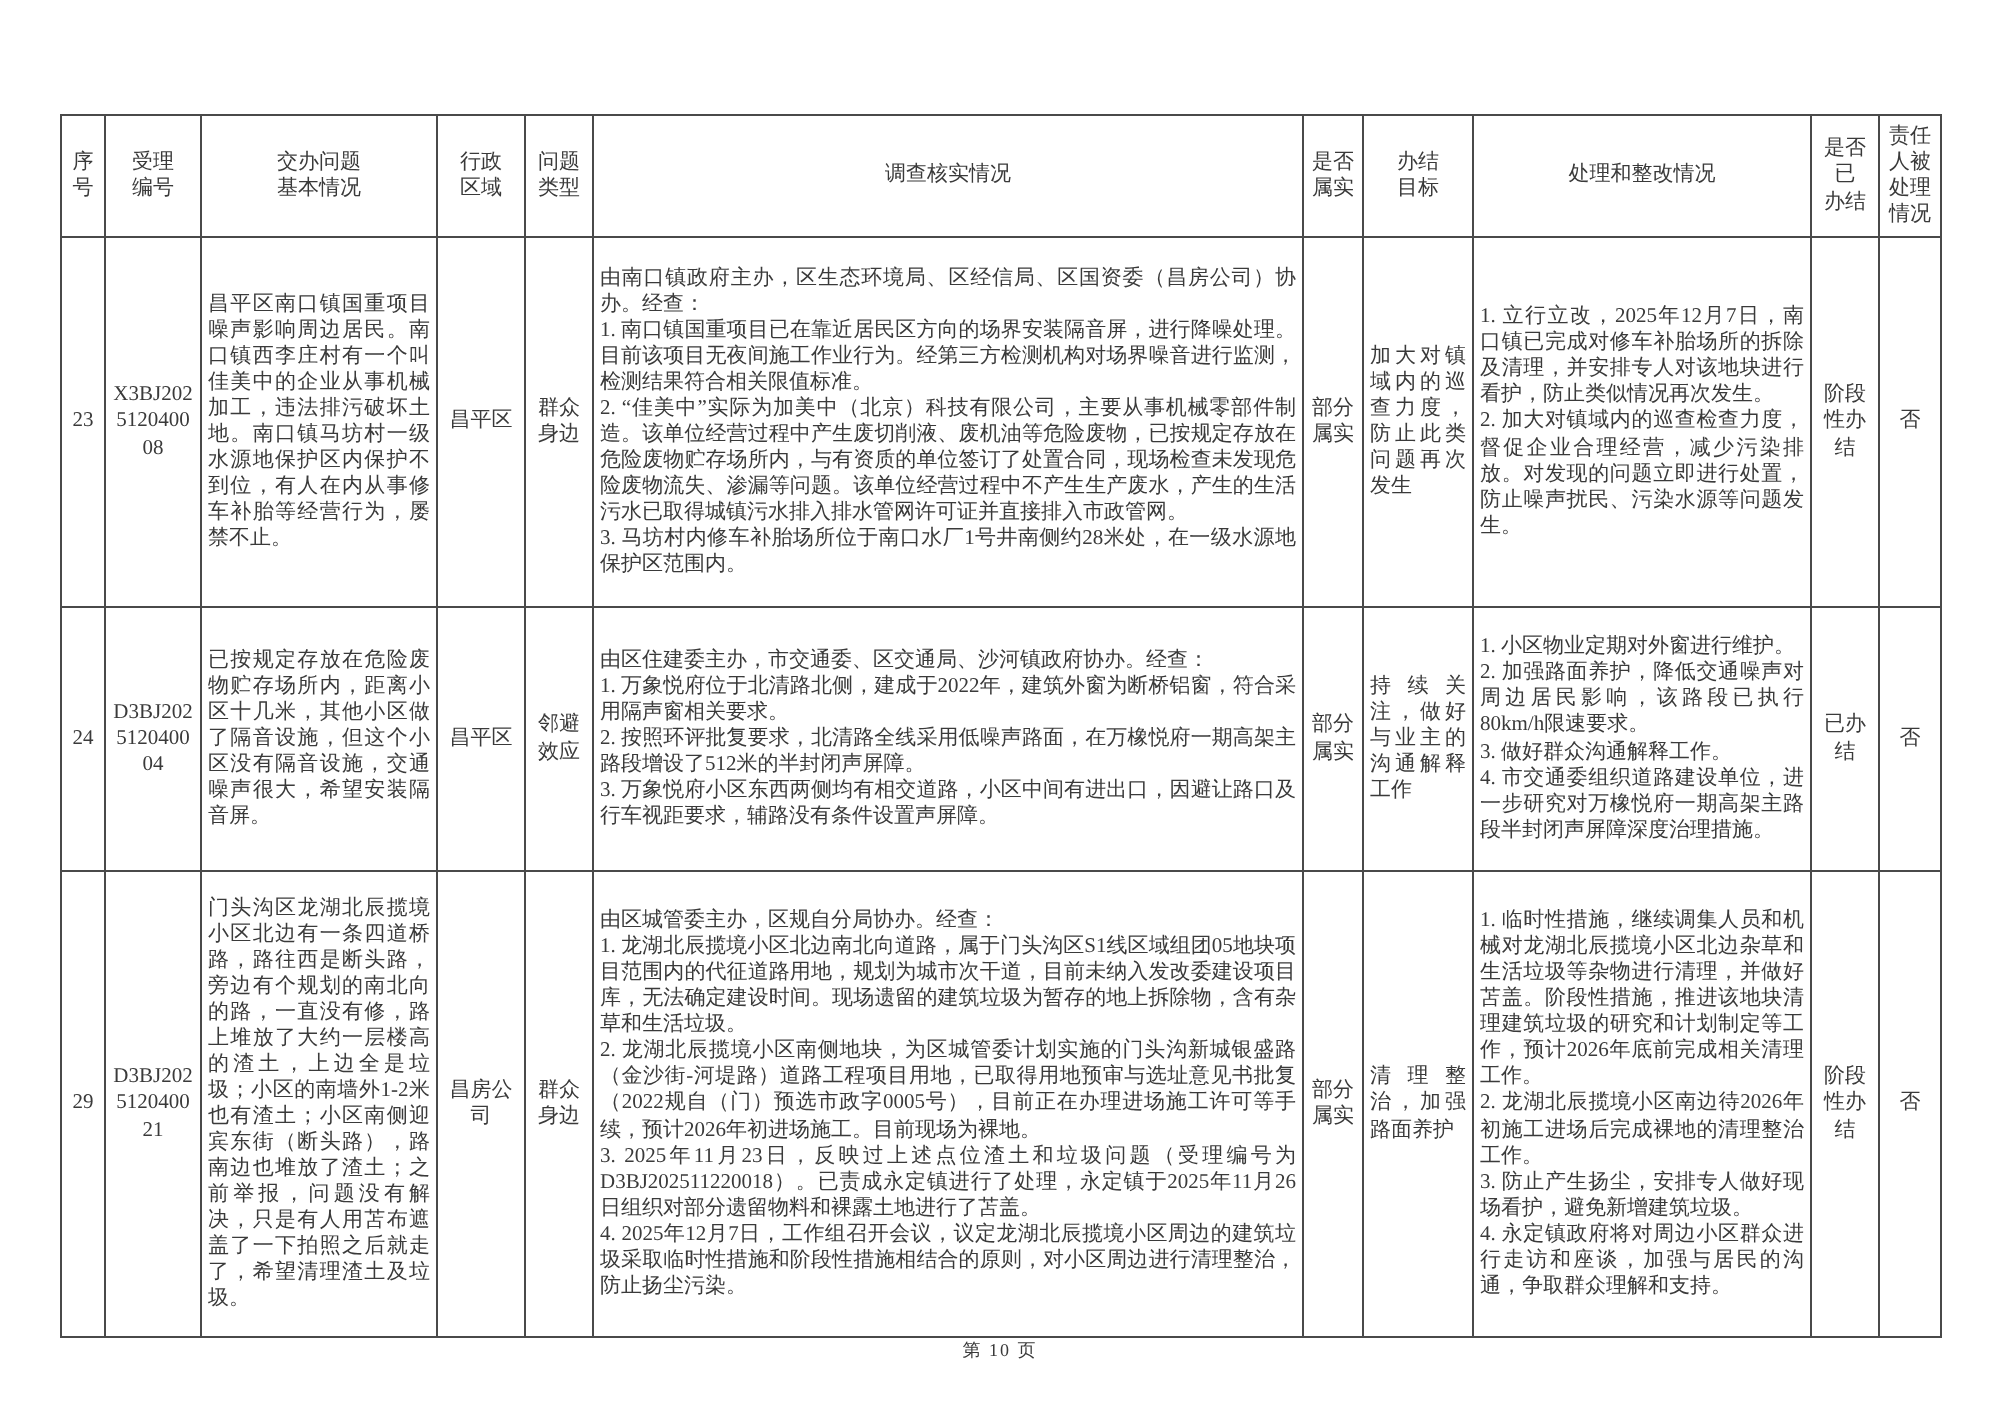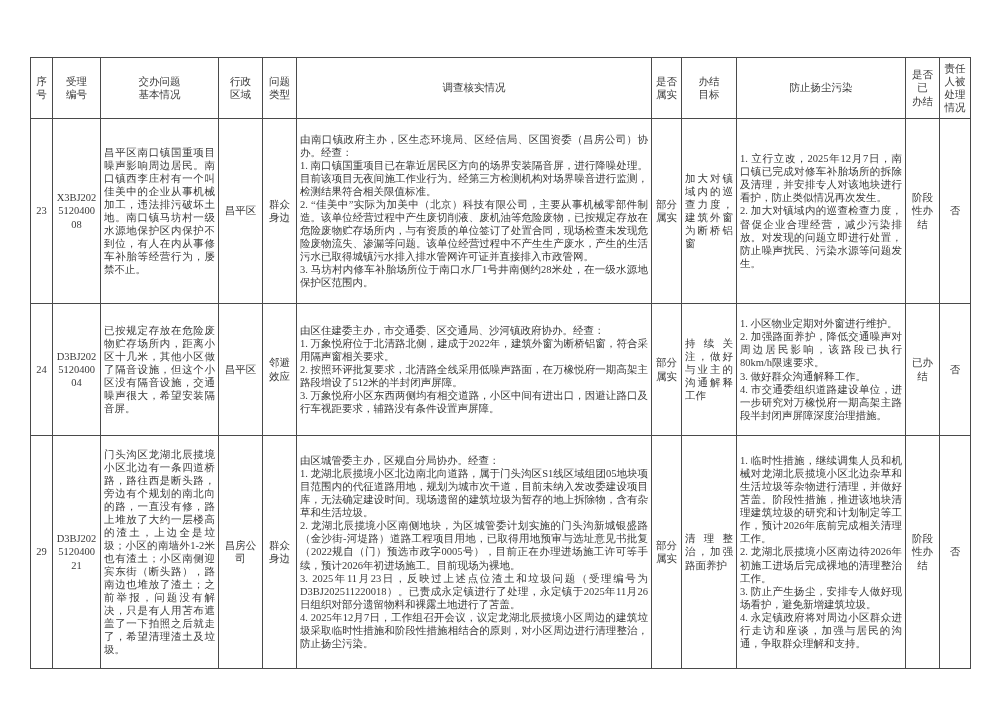--- a/index.html
+++ b/index.html
@@ -73,42 +73,42 @@
 基本情况</th>
         <th class="th">行政
 区域</th>
         <th class="th">问题
 类型</th>
         <th class="th">调查核实情况</th>
         <th class="th">是否
 属实</th>
         <th class="th">办结
 目标</th>
-        <th class="th">防止扬尘污染</th>
+        <th class="th">处理和整改情况</th>
         <th class="th">是否已
 办结</th>
         <th class="th">责任
 人被
 处理
 情况</th>
       </tr>
     </thead>
     <tbody>
       <tr class="r0">
         <td class="c">23</td>
         <td class="idcell">X3BJ202512040008</td>
         <td class="j">昌平区南口镇国重项目噪声影响周边居民。南口镇西李庄村有一个叫佳美中的企业从事机械加工，违法排污破坏土地。南口镇马坊村一级水源地保护区内保护不到位，有人在内从事修车补胎等经营行为，屡禁不止。</td>
         <td class="c tight">昌平区</td>
         <td class="c tight">群众身边</td>
         <td class="j pre">由南口镇政府主办，区生态环境局、区经信局、区国资委（昌房公司）协办。经查：
 1. 南口镇国重项目已在靠近居民区方向的场界安装隔音屏，进行降噪处理。目前该项目无夜间施工作业行为。经第三方检测机构对场界噪音进行监测，检测结果符合相关限值标准。
 2. “佳美中”实际为加美中（北京）科技有限公司，主要从事机械零部件制造。该单位经营过程中产生废切削液、废机油等危险废物，已按规定存放在危险废物贮存场所内，与有资质的单位签订了处置合同，现场检查未发现危险废物流失、渗漏等问题。该单位经营过程中不产生生产废水，产生的生活污水已取得城镇污水排入排水管网许可证并直接排入市政管网。
 3. 马坊村内修车补胎场所位于南口水厂1号井南侧约28米处，在一级水源地保护区范围内。</td>
         <td class="c tight">部分属实</td>
-        <td class="j">加大对镇域内的巡查力度，建筑外窗为断桥铝窗</td>
+        <td class="j">加大对镇域内的巡查力度，防止此类问题再次发生</td>
         <td class="j pre">1. 立行立改，2025年12月7日，南口镇已完成对修车补胎场所的拆除及清理，并安排专人对该地块进行看护，防止类似情况再次发生。
 2. 加大对镇域内的巡查检查力度，督促企业合理经营，减少污染排放。对发现的问题立即进行处置，防止噪声扰民、污染水源等问题发生。</td>
         <td class="c tight">阶段性办结</td>
         <td class="c tight">否</td>
       </tr>
       <tr class="r1">
         <td class="c">24</td>
         <td class="idcell">D3BJ202512040004</td>
         <td class="j">已按规定存放在危险废物贮存场所内，距离小区十几米，其他小区做了隔音设施，但这个小区没有隔音设施，交通噪声很大，希望安装隔音屏。</td>
         <td class="c tight">昌平区</td>
@@ -142,14 +142,15 @@
         <td class="j pre">1. 临时性措施，继续调集人员和机械对龙湖北辰揽境小区北边杂草和生活垃圾等杂物进行清理，并做好苫盖。阶段性措施，推进该地块清理建筑垃圾的研究和计划制定等工作，预计2026年底前完成相关清理工作。
 2. 龙湖北辰揽境小区南边待2026年初施工进场后完成裸地的清理整治工作。
 3. 防止产生扬尘，安排专人做好现场看护，避免新增建筑垃圾。
 4. 永定镇政府将对周边小区群众进行走访和座谈，加强与居民的沟通，争取群众理解和支持。</td>
         <td class="c tight">阶段性办结</td>
         <td class="c tight">否</td>
       </tr>
     </tbody>
   </table>
 
+  <div class="footer">第 10 页</div>
 
 </div>
 
 </body></html>

